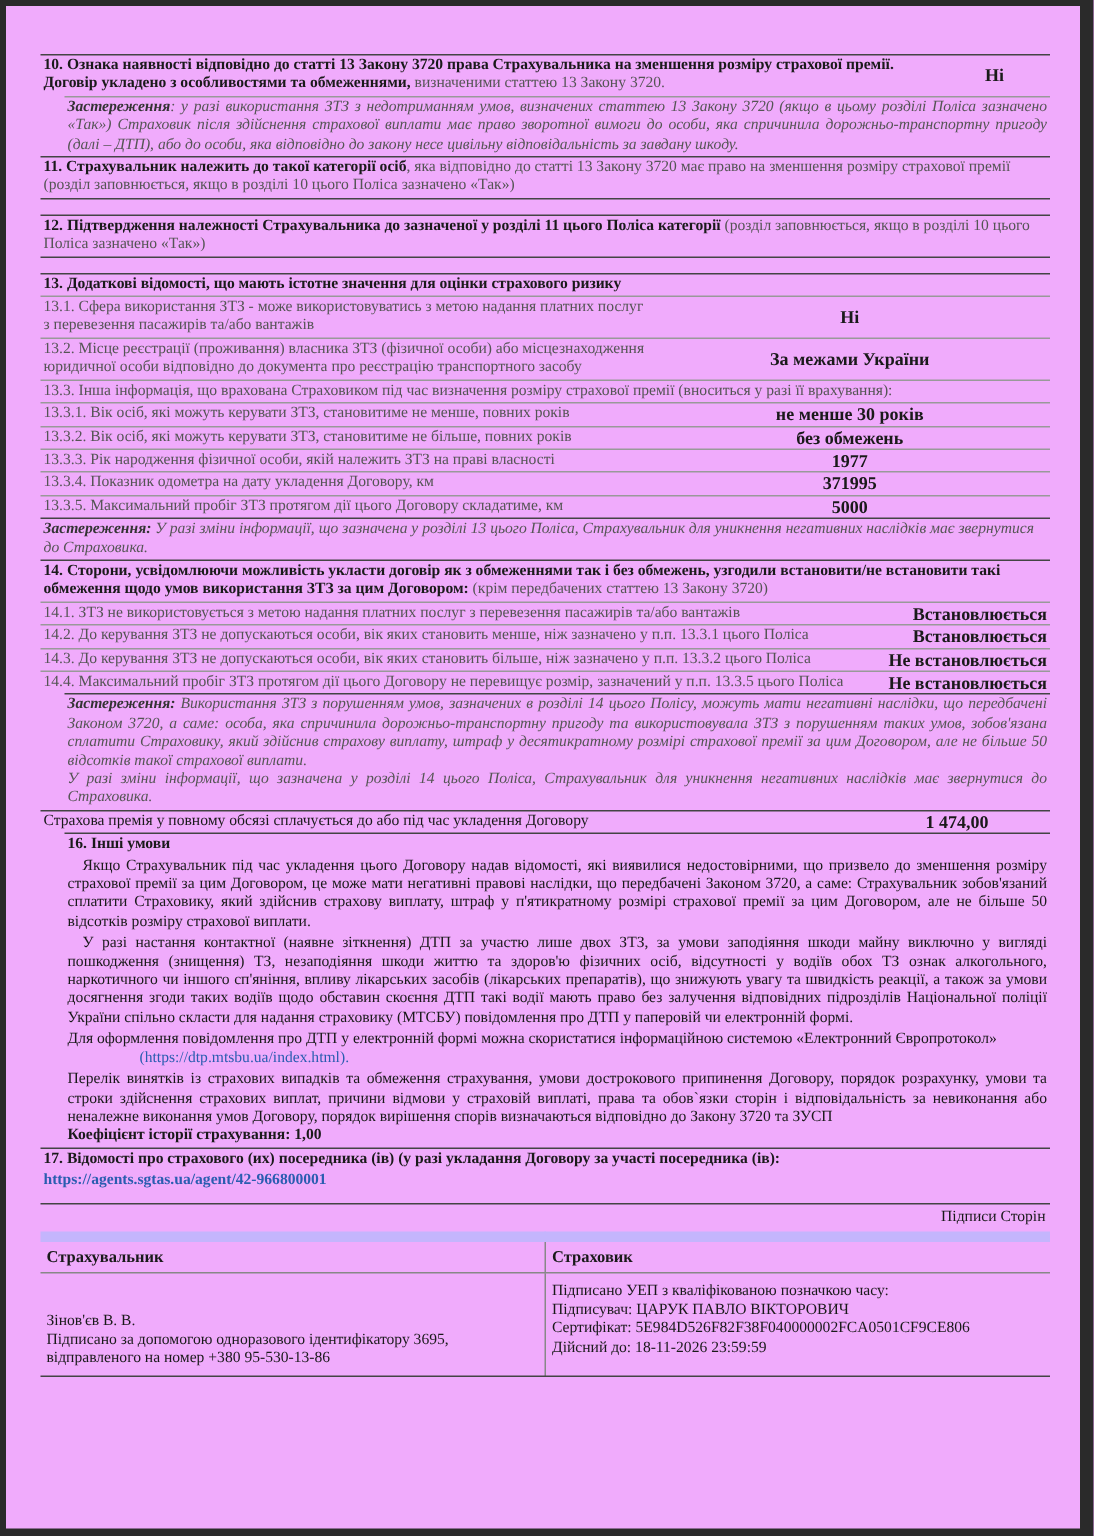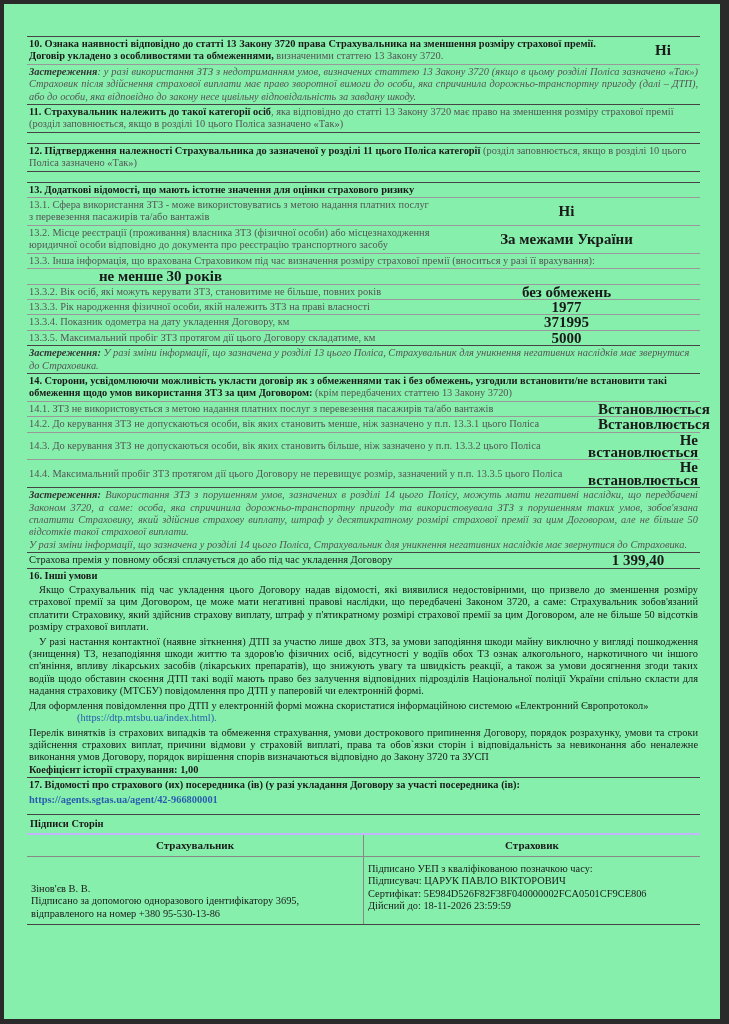--- a/index.html
+++ b/index.html
@@ -5,45 +5,45 @@
   html, body { margin: 0; padding: 0; }
   body {
     width: 729px; height: 1024px; overflow: hidden;
     background: #2a2a2a;
     font-family: "Liberation Serif", serif;
     color: #1a1a1a;
   }
   .page {
     position: absolute; left: 4px; top: 4px;
     width: 716px; height: 1015px;
-    background: #86efac;
+    background: #f0abfc;
   }
   .content {
     position: absolute; left: 23px; top: 32px; width: 673px;
     font-size: 10.4px; line-height: 12.4px;
   }
   .sec { border-top: 1.5px solid #444; }
   .row { display: flex; align-items: center; }
   .row .lbl { flex: 1; }
-  .row .val { font-weight: bold; text-align: center; font-size: 15px; }
+  .row .val { font-weight: bold; text-align: center; font-size: 12px; }
   .b { font-weight: bold; }
   .gray { color: #555; }
   .it { font-style: italic; color: #555; }
   .it .b { color: #333; }
   .ind { text-indent: 10px; }
-  .just { text-align: justify; }
+  .just { text-align: justify; margin-left: 16px; }
   .p { padding: 1px 2px; }
   .gap { height: 14px; }
   .sub { border-top: 1px solid #999; padding: 1px 2px; }
   .link { color: #2a5db0; padding-left: 48px; }
   .link-bold { color: #2a5db0; font-weight: bold; }
   table.sig { width: 100%; border-collapse: collapse; margin-top: 7px; font-size: 10.4px; }
   table.sig td { vertical-align: top; padding: 2px 4px; }
-  table.sig .hdr { text-align: left; font-weight: bold; border-top: 1.5px solid #444; border-bottom: 2px solid #c4b5fd; padding: 3px; }
-  table.sig .colh { text-align: center; font-weight: bold; border-bottom: 1px solid #888; padding: 4px; font-size: 11px; }
+  table.sig .hdr { text-align: right; font-weight: normal; border-top: 1.5px solid #444; border-bottom: 7px solid #c4b5fd; padding: 3px; }
+  table.sig .colh { text-align: left; font-weight: bold; border-bottom: 1px solid #888; padding: 4px; font-size: 11px; }
   table.sig .sep { border-right: 1px solid #888; }
   table.sig .last td { border-bottom: 1.5px solid #444; padding: 6px 4px 4px; }
 </style>
 </head>
 <body>
 
 <div class="page">
  <div class="content">
 
   <div class="sec">
@@ -73,20 +73,21 @@
     <div class="sub row">
       <div class="lbl gray" style="max-width:410px">13.1. Сфера використання ЗТЗ - може використовуватись з метою надання платних послуг з перевезення пасажирів та/або вантажів</div>
       <div class="val" style="width:263px">Ні</div>
     </div>
     <div class="sub row">
       <div class="lbl gray" style="max-width:410px">13.2. Місце реєстрації (проживання) власника ЗТЗ (фізичної особи) або місцезнаходження юридичної особи відповідно до документа про реєстрацію транспортного засобу</div>
       <div class="val" style="width:263px">За межами України</div>
     </div>
     <div class="sub gray">13.3. Інша інформація, що врахована Страховиком під час визначення розміру страхової премії (вноситься у разі її врахування):</div>
     <div class="sub row">
+      <div class="lbl gray">13.3.1. Вік осіб, які можуть керувати ЗТЗ, становитиме не менше, повних років</div>
       <div class="val" style="width:263px">не менше  30 років</div>
     </div>
     <div class="sub row">
       <div class="lbl gray">13.3.2. Вік осіб, які можуть керувати ЗТЗ, становитиме не більше, повних років</div>
       <div class="val" style="width:263px">без обмежень</div>
     </div>
     <div class="sub row">
       <div class="lbl gray">13.3.3. Рік народження фізичної особи, якій належить ЗТЗ на праві власності</div>
       <div class="val" style="width:263px">1977</div>
     </div>
@@ -126,21 +127,21 @@
     <div class="sub it just" style="border-top:1.5px solid #444">
       <span class="b">Застереження:</span><span> Використання ЗТЗ з порушенням умов, зазначених в розділі 14 цього Полісу, можуть мати негативні наслідки, що передбачені Законом 3720, а саме: особа, яка спричинила дорожньо-транспортну пригоду та використовувала ЗТЗ з порушенням таких умов, зобов'язана сплатити Страховику, який здійснив страхову виплату, штраф у десятикратному розмірі страхової премії за цим Договором, але не більше 50 відсотків такої страхової виплати.</span>
       <div>У разі зміни інформації, що зазначена у розділі 14 цього Поліса, Страхувальник для уникнення негативних наслідків має звернутися до Страховика.</div>
     </div>
   </div>
 
   <div class="sec row p">
     <div class="lbl">
       <div>Страхова премія у повному обсязі сплачується до або під час укладення Договору</div>
     </div>
-    <div class="val" style="width:120px">1 399,40</div>
+    <div class="val" style="width:120px">1 474,00</div>
   </div>
 
   <div class="sec p just">
     <div class="b">16. Інші умови</div>
     <div class="ind" style="margin-top:2px">Якщо Страхувальник під час укладення цього Договору надав відомості, які виявилися недостовірними, що призвело до зменшення розміру страхової премії за цим Договором, це може мати негативні правові наслідки, що передбачені Законом 3720, а саме: Страхувальник зобов'язаний сплатити Страховику, який здійснив страхову виплату, штраф у п'ятикратному розмірі страхової премії за цим Договором, але не більше 50 відсотків розміру страхової виплати.</div>
     <div class="ind" style="margin-top:2px">У разі настання контактної (наявне зіткнення) ДТП за участю лише двох ЗТЗ, за умови заподіяння шкоди майну виключно у вигляді пошкодження (знищення) ТЗ, незаподіяння шкоди життю та здоров'ю фізичних осіб, відсутності у водіїв обох ТЗ ознак алкогольного, наркотичного чи іншого сп'яніння, впливу лікарських засобів (лікарських препаратів), що знижують увагу та швидкість реакції, а також за умови досягнення згоди таких водіїв щодо обставин скоєння ДТП такі водії мають право без залучення відповідних підрозділів Національної поліції України спільно скласти для надання страховику (МТСБУ) повідомлення про ДТП у паперовій чи електронній формі.</div>
     <div style="margin-top:2px">
       <span>Для оформлення повідомлення про ДТП у електронній формі можна скористатися інформаційною системою «Електронний Європротокол»</span>
       <div class="link">(https://dtp.mtsbu.ua/index.html).</div>
     </div>

